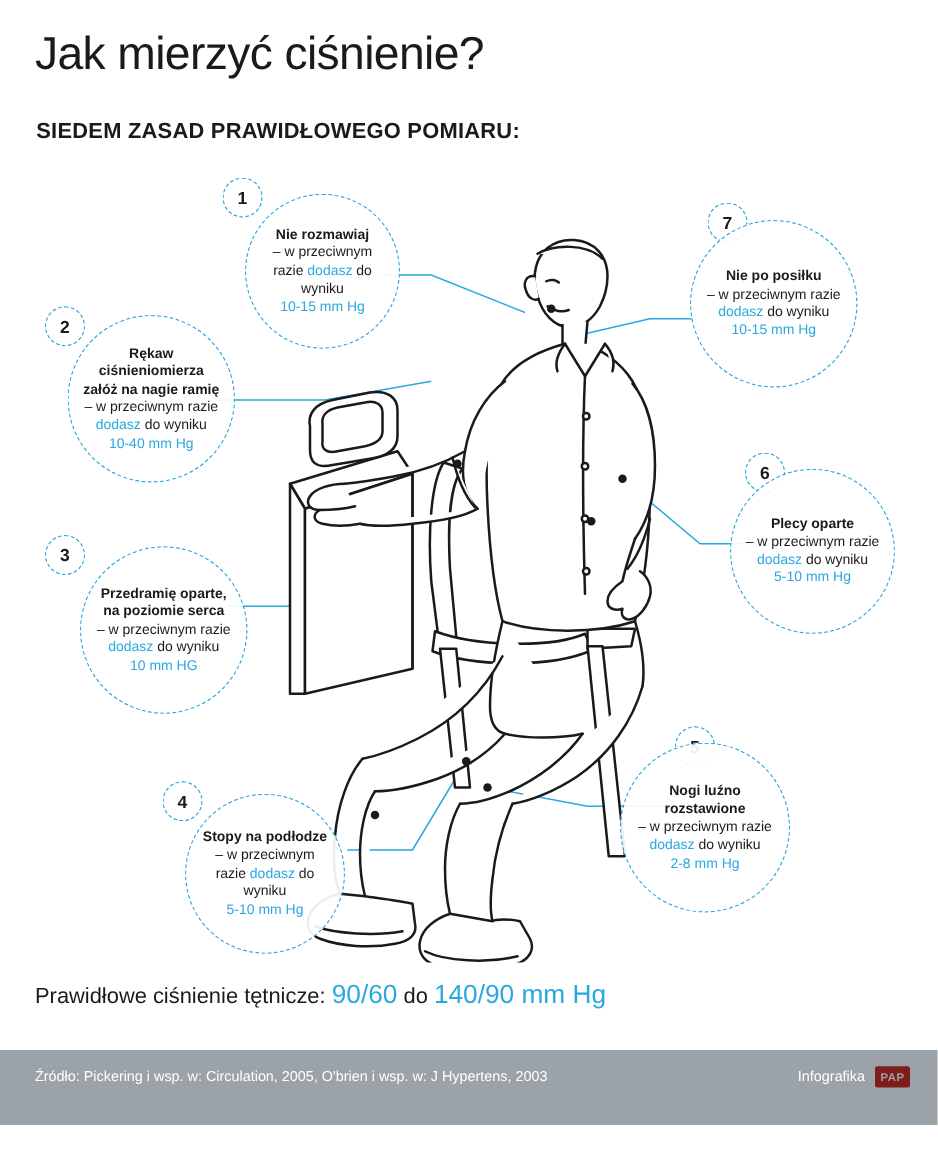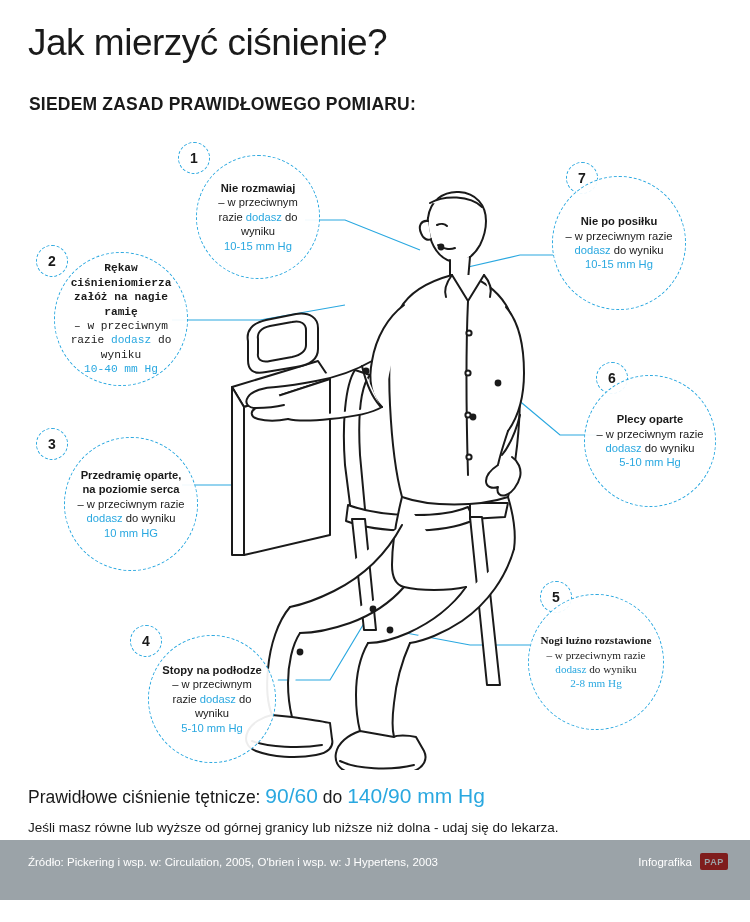--- a/index.html
+++ b/index.html
@@ -268,21 +268,21 @@
       <div class="bubble-text">
         <b>Nie rozmawiaj</b><br>
         <span>– w przeciwnym razie </span><span class="accent">dodasz</span><span> do wyniku</span><br>
         <span class="accent">10-15 mm Hg</span>
       </div>
     </div>
   </div>
 
   <div class="callout">
     <div class="num-badge" style="left:36px; top:245px;">2</div>
-    <div class="bubble" style="position:absolute; left:54px; top:252px; width:134px; height:134px;font-family:Liberation Mono, monospace;">
+    <div class="bubble" style="position:absolute; left:54px; top:252px; width:134px; height:134px;">
       <div class="bubble-text">
         <b>Rękaw ciśnieniomierza załóż na nagie ramię</b><br>
         <span>– w przeciwnym razie </span><span class="accent">dodasz</span><span> do wyniku</span><br>
         <span class="accent">10-40 mm Hg</span>
       </div>
     </div>
   </div>
 
   <div class="callout">
     <div class="num-badge" style="left:36px; top:428px;">3</div>
@@ -301,21 +301,21 @@
       <div class="bubble-text">
         <b>Stopy na podłodze</b><br>
         <span>– w przeciwnym razie </span><span class="accent">dodasz</span><span> do wyniku</span><br>
         <span class="accent">5-10 mm Hg</span>
       </div>
     </div>
   </div>
 
   <div class="callout">
     <div class="num-badge" style="left:540px; top:581px;">5</div>
-    <div class="bubble" style="position:absolute; left:528px; top:594px; width:136px; height:136px;font-family:Liberation Serif, serif;">
+    <div class="bubble" style="position:absolute; left:496px; top:594px; width:136px; height:136px;">
       <div class="bubble-text">
         <b>Nogi luźno rozstawione</b><br>
         <span>– w przeciwnym razie </span><span class="accent">dodasz</span><span> do wyniku</span><br>
         <span class="accent">2-8 mm Hg</span>
       </div>
     </div>
   </div>
 
   <div class="callout">
     <div class="num-badge" style="left:596px; top:362px;">6</div>
@@ -338,21 +338,20 @@
       </div>
     </div>
   </div>
 
   <div class="bp-line">
     <span>Prawidłowe ciśnienie tętnicze:</span>
     <span class="big">90/60</span>
     <span>do</span>
     <span class="big">140/90 mm Hg</span>
   </div>
-  <div class="bp-note">Jeśli masz równe lub wyższe od górnej granicy lub niższe niż dolna - udaj się do lekarza.</div>
 
   <div class="bottom-bar">
     <div class="source">Źródło: Pickering i wsp. w: Circulation, 2005, O'brien i wsp. w: J Hypertens, 2003</div>
     <div class="brand">Infografika</div>
     <div class="brand-logo">PAP</div>
   </div>
 
 </div>
 
 </body></html>

